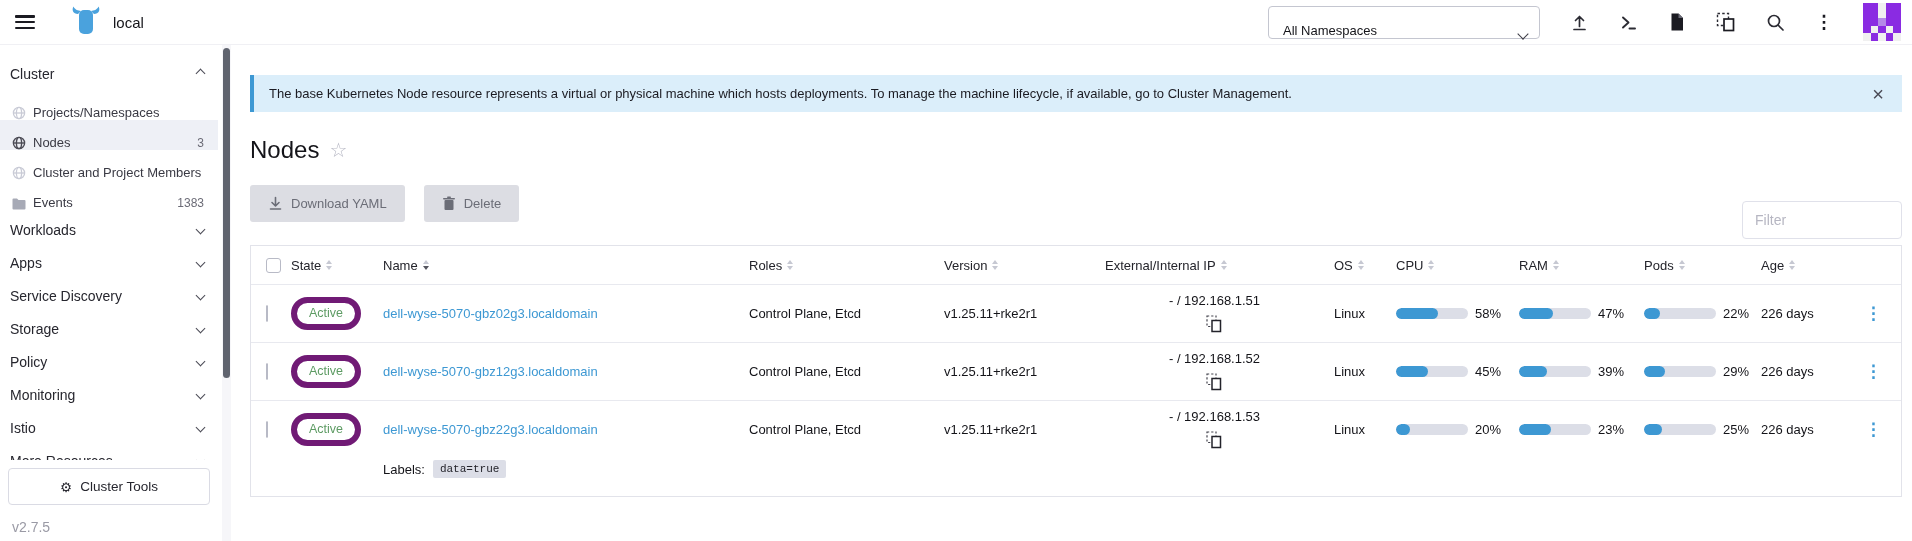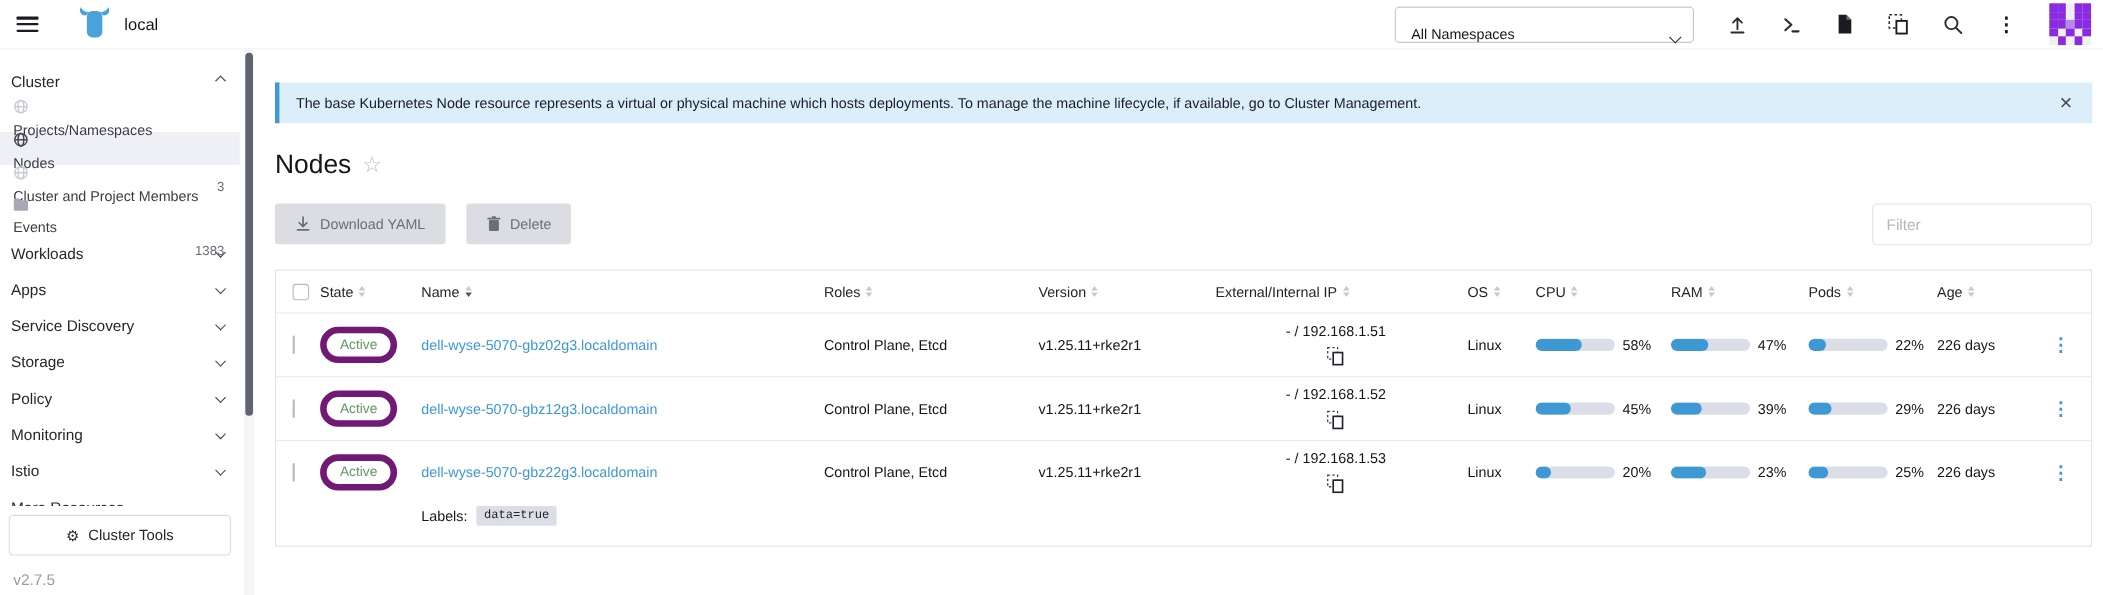--- a/index.html
+++ b/index.html
@@ -25,38 +25,38 @@
   .avatar i.p { background:#8a2be2; }
   .avatar i.l { background:#b48ae8; }
 
   
   .sidebar { position:absolute; top:45px; left:0; width:232px; bottom:0; background:#fff; }
   .side-scroll { position:absolute; top:0; right:1px; width:9px; bottom:0; background:#f6f6f9; }
   .side-thumb { position:absolute; top:3px; left:1px; width:7px; height:330px; background:#60646f; border-radius:4px; }
   .side-list { padding-top:12px; width:218px; }
   .sgroup { height:33px; display:flex; align-items:center; padding:0 14px 0 10px; font-size:14px; color:#26262e; cursor:pointer; }
   .sgroup .chev, .sgroup .chev.up { margin-left:auto; width:7px; height:7px; border-color:#4a4a55; }
-  .sitem { height:30px; display:flex; align-items:flex-start; gap:7px; padding:0 14px 0 12px; font-size:13px; color:#3a3a44; cursor:pointer;flex-direction:column; }
+  .sitem { height:30px; display:flex; align-items:flex-end; gap:7px; padding:0 14px 0 12px; font-size:13px; color:#3a3a44; cursor:pointer; }
   .sitem.selected { background:#eef0f6; }
   .sitem .count { margin-left:auto; font-size:12px; color:#6b6b76; }
   .sitem svg { flex:0 0 auto; }
   .side-footer { position:absolute; left:0; bottom:0; width:218px; background:#fff; padding:8px 8px 6px; }
   .ctools-btn { width:100%; height:37px; border:1px solid #dadbe4; border-radius:4px; background:#fff; display:flex; align-items:center; justify-content:center; gap:8px; font-size:13.5px; color:#26262e; cursor:pointer; font-family:inherit; }
   .side-version { margin:14px 0 0 4px; font-size:14px; color:#9a9aa5; }
 
   
   .main { position:absolute; top:45px; left:232px; right:0; bottom:0; padding:0 10px 0 18px; background:#fff; }
   .banner { position:relative; margin-top:30px; background:#dbeefa; border-left:4px solid #3d98d3; min-height:37px; display:flex; align-items:center; padding:9px 50px 9px 15px; font-size:13px; color:#1b1b22; }
   .banner-close { position:absolute; right:18px; top:50%; transform:translateY(-50%); font-size:20px; color:#4a4a55; cursor:pointer; line-height:1; }
   .title-row { margin-top:24px; display:flex; align-items:center; gap:10px; }
   .page-title { font-size:24px; font-weight:400; color:#141419; }
   .fav-star { font-size:20px; color:#b9bac6; cursor:pointer; line-height:1; }
   .actions-row { position:relative; margin-top:21px; display:flex; align-items:center; gap:19px; height:37px; }
   .gbtn { height:37px; border:none; border-radius:3px; background:#dcdde3; color:#6b6d77; font-size:13px; display:flex; align-items:center; gap:8px; padding:0 18px; font-family:inherit; cursor:not-allowed; }
-  .filter-input { position:absolute; right:0; top:0; width:200px; height:38px; border:1px solid #e0e1ea; border-radius:4px; font-size:14px; padding:0 12px; font-family:inherit; color:#141419; outline:none; }
+  .filter-input { position:absolute; right:0; top:16px; width:160px; height:38px; border:1px solid #e0e1ea; border-radius:4px; font-size:14px; padding:0 12px; font-family:inherit; color:#141419; outline:none; }
   .filter-input::placeholder { color:#b6b6c2; }
 
   
   .table { margin-top:23px; border:1px solid #e2e3ea; background:#fff; }
   .tgrid { display:grid; grid-template-columns:30px 92px 366px 195px 161px 229px 62px 123px 125px 117px 95px 1fr; align-items:center; }
   .thead { height:38px; font-size:13px; color:#24242b;text-align:center; }
   .thead .hcell { display:flex; align-items:center; padding-left:10px; cursor:pointer; }
   .carets { display:inline-flex; flex-direction:column; gap:2px; margin-left:5px; }
   .caret-up { width:0; height:0; border-left:3.5px solid transparent; border-right:3.5px solid transparent; border-bottom:4px solid #c6c8d2; }
   .caret-dn { width:0; height:0; border-left:3.5px solid transparent; border-right:3.5px solid transparent; border-top:4px solid #c6c8d2; }

